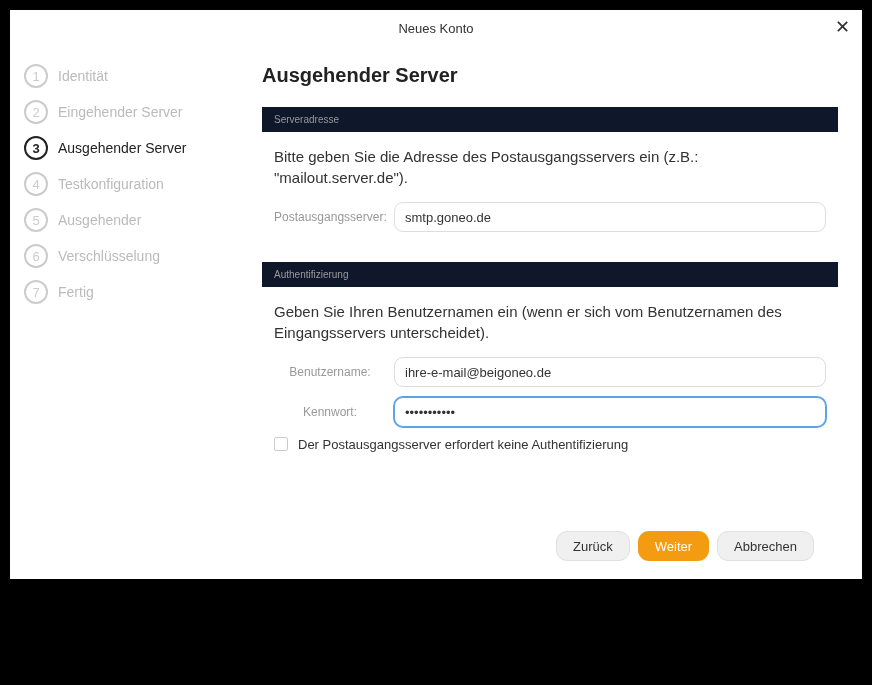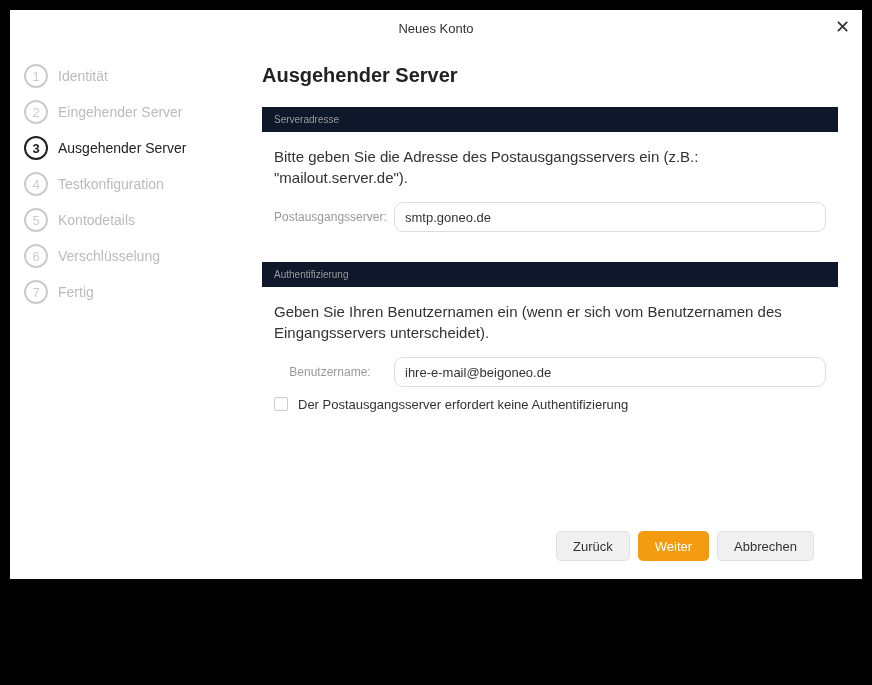--- a/index.html
+++ b/index.html
@@ -153,21 +153,21 @@
     }
     .footer {
       padding: 14px 24px 18px 0;
       display: flex;
       justify-content: flex-end;
       gap: 8px;
     }
     .btn {
       height: 30px;
       padding: 0 16px;
-      border-radius: 5px;
+      border-radius: 11px;
       font-size: 13px;
       cursor: pointer;
       border: 1px solid transparent;
       display: flex;
       align-items: center;
     }
     .btn-default {
       background: #f0f0f0;
       border-color: #e0e0e0;
       color: #333;
@@ -199,21 +199,21 @@
       <div class="step active">
         <span class="step-circle">3</span>
         <span class="step-label">Ausgehender Server</span>
       </div>
       <div class="step">
         <span class="step-circle">4</span>
         <span class="step-label">Testkonfiguration</span>
       </div>
       <div class="step">
         <span class="step-circle">5</span>
-        <span class="step-label">Kontodetails</span>
+        <span class="step-label">Ausgehender</span>
       </div>
       <div class="step">
         <span class="step-circle">6</span>
         <span class="step-label">Verschlüsselung</span>
       </div>
       <div class="step">
         <span class="step-circle">7</span>
         <span class="step-label">Fertig</span>
       </div>
     </div>
@@ -230,20 +230,24 @@
         </div>
       </div>
 
       <div class="section-header">Authentifizierung</div>
       <div class="section-body">
         <p class="helper-text">Geben Sie Ihren Benutzernamen ein (wenn er sich vom Benutzernamen des Eingangsservers unterscheidet).</p>
         <div class="field-row">
           <span class="field-label">Benutzername:</span>
           <input class="field-input" type="text" value="ihre-e-mail@beigoneo.de" style="">
         </div>
+        <div class="field-row">
+          <span class="field-label">Kennwort:</span>
+          <input class="field-input focused" type="text" value="•••••••••••" style="">
+        </div>
         <div class="checkbox-row">
           <span class="checkbox"></span>
           <span class="checkbox-label">Der Postausgangsserver erfordert keine Authentifizierung</span>
         </div>
       </div>
 
       <div style="flex:1"></div>
 
       <div class="footer">
         <button class="btn btn-default">Zurück</button>

